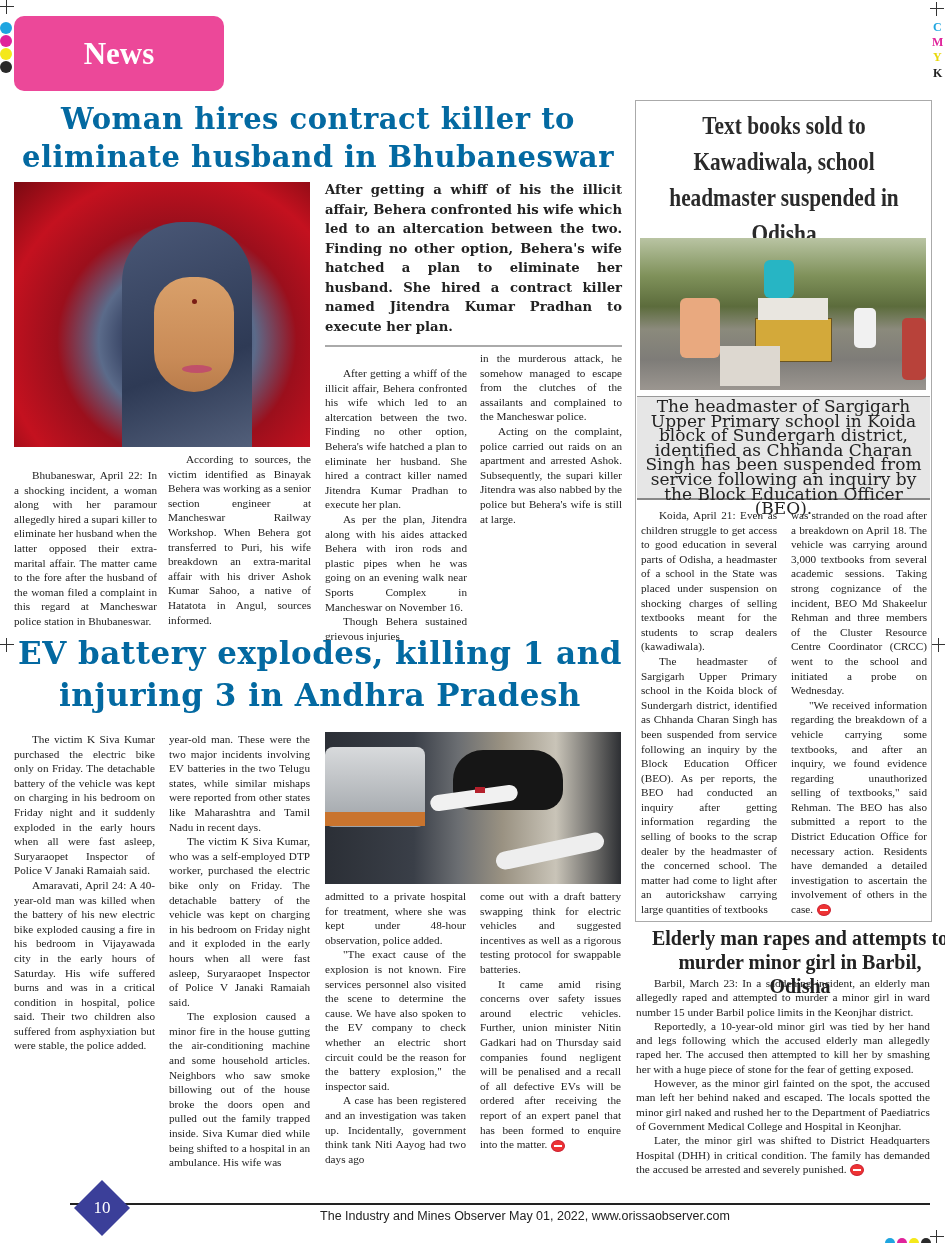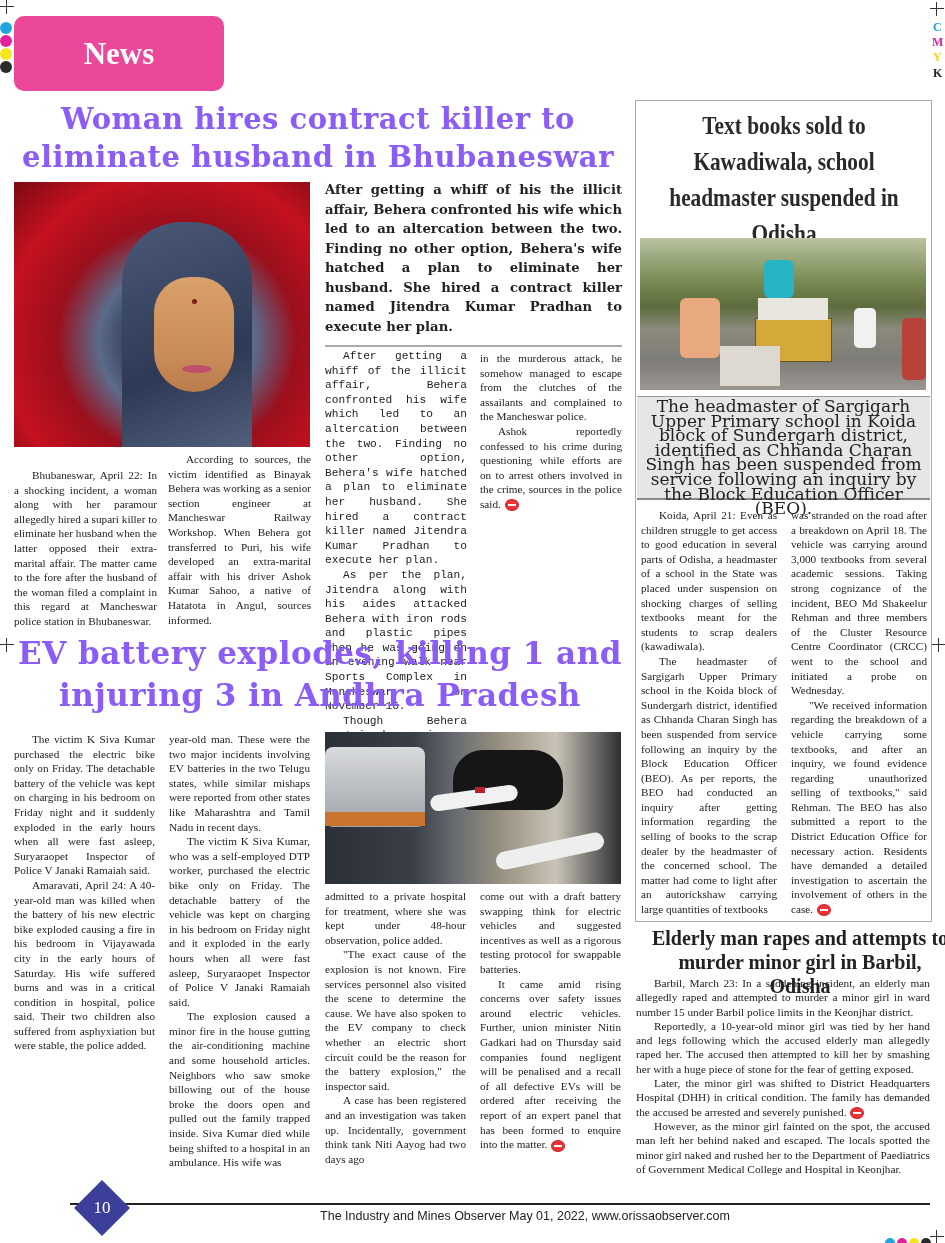--- a/index.html
+++ b/index.html
@@ -4,21 +4,21 @@
 <style>
   html,body{margin:0;padding:0;background:#fff;}
   body{width:945px;height:1243px;position:relative;overflow:hidden;font-family:"Liberation Serif",serif;color:#222;}
   .abs{position:absolute;}
   .reg{position:absolute;width:14px;height:14px;}
   .reg:before{content:"";position:absolute;left:6px;top:0;width:1px;height:14px;background:#333;}
   .reg:after{content:"";position:absolute;left:0;top:6px;width:14px;height:1px;background:#333;}
   .dot{position:absolute;width:12px;height:12px;border-radius:50%;}
   .cmyk-letter{position:absolute;font-family:"Liberation Serif",serif;font-weight:bold;font-size:12px;}
   .section-tab{left:14px;top:16px;width:210px;height:75px;background:#ec4899;border-radius:10px;color:#fff;font-weight:bold;font-size:31px;display:flex;align-items:center;justify-content:center;}
-  .headline{font-family:"DejaVu Serif",serif;font-weight:bold;color:#8b5cf6;text-align:center;letter-spacing:0.5px;}
+  .headline{font-family:"DejaVu Serif",serif;font-weight:bold;color:#0369a1;text-align:center;letter-spacing:0.5px;}
   .h1{left:12px;top:100px;width:612px;font-size:29px;line-height:38px;}
   .h2{left:10px;top:632px;width:620px;font-size:31px;line-height:42px;}
   .photo{position:absolute;overflow:hidden;}
   .col{position:absolute;font-size:11.2px;line-height:14.6px;text-align:justify;}
   .col p{margin:0;text-indent:18px;}
   .col p.noind{text-indent:0;}
   .lead{left:325px;top:180px;width:297px;font-family:"DejaVu Serif",serif;font-weight:bold;font-size:13.2px;line-height:19.5px;text-align:justify;color:#222;}
   .rule{position:absolute;background:#999;height:1px;}
   .rightbox{left:635px;top:100px;width:295px;height:820px;border:1px solid #aaa;}
   .rhead{left:638px;top:108px;width:292px;font-family:"Liberation Serif",serif;font-weight:bold;font-size:26px;line-height:36px;text-align:center;color:#2a2a2a;transform:scaleX(0.82);transform-origin:center top;}
@@ -59,30 +59,30 @@
   <div class="abs" style="left:168px;top:183px;width:30px;height:8px;border-radius:50%;background:#c0506a;"></div>
 </div>
 
 <div class="abs lead">After getting a whiff of his the illicit affair, Behera confronted his wife which led to an altercation between the two. Finding no other option, Behera's wife hatched a plan to eliminate her husband. She hired a contract killer named Jitendra Kumar Pradhan to execute her plan.</div>
 <div class="rule" style="left:325px;top:345px;width:297px;height:2px;background:#aaa;"></div>
 
 <div class="col" style="left:14px;top:452px;width:143px;margin-top:16px;">
   <p>Bhubaneswar, April 22: In a shocking incident, a woman along with her paramour allegedly hired a supari killer to eliminate her husband when the latter opposed their extra-marital affair. The matter came to the fore after the husband of the woman filed a complaint in this regard at Mancheswar police station in Bhubaneswar.</p>
 </div>
 <div class="col" style="left:168px;top:452px;width:143px;">
-  <p>According to sources, the victim identified as Binayak Behera was working as a senior section engineer at Mancheswar Railway Workshop. When Behera got transferred to Puri, his wife developed an extra-marital affair with his driver Ashok Kumar Sahoo, a native of Hatatota in Angul, sources informed.</p>
+  <p>According to sources, the victim identified as Binayak Behera was working as a senior section engineer at Mancheswar Railway Workshop. When Behera got transferred to Puri, his wife breakdown an extra-marital affair with his driver Ashok Kumar Sahoo, a native of Hatatota in Angul, sources informed.</p>
 </div>
-<div class="col" style="left:325px;top:349px;width:142px;font-family:Liberation Mono, monospace;">
+<div class="col" style="left:325px;top:366px;width:142px;">
   <p>After getting a whiff of the illicit affair, Behera confronted his wife which led to an altercation between the two. Finding no other option, Behera's wife hatched a plan to eliminate her husband. She hired a contract killer named Jitendra Kumar Pradhan to execute her plan.</p>
   <p>As per the plan, Jitendra along with his aides attacked Behera with iron rods and plastic pipes when he was going on an evening walk near Sports Complex in Mancheswar on November 16.</p>
   <p>Though Behera sustained grievous injuries</p>
 </div>
 <div class="col" style="left:480px;top:351px;width:142px;">
   <p class="noind">in the murderous attack, he somehow managed to escape from the clutches of the assailants and complained to the Mancheswar police.</p>
-  <p><span>Ashok reportedly confessed to his crime during questioning while efforts are on to arrest others involved in the crime, sources in the police said.</span><span class="end-icon"></span></p>
+  <p>Acting on the complaint, police carried out raids on an apartment and arrested Ashok. Subsequently, the supari killer Jitendra was also nabbed by the police but Behera's wife is still at large.</p>
 </div>
 
 <div class="abs headline h2">EV battery explodes, killing 1 and injuring 3 in Andhra Pradesh</div>
 
 <div class="col" style="left:14px;top:732px;width:141px;">
   <p>The victim K Siva Kumar purchased the electric bike only on Friday. The detachable battery of the vehicle was kept on charging in his bedroom on Friday night and it suddenly exploded in the early hours when all were fast asleep, Suryaraopet Inspector of Police V Janaki Ramaiah said.</p>
   <p>Amaravati, April 24: A 40-year-old man was killed when the battery of his new electric bike exploded causing a fire in his bedroom in Vijayawada city in the early hours of Saturday. His wife suffered burns and was in a critical condition in hospital, police said. Their two children also suffered from asphyxiation but were stable, the police added.</p>
 </div>
 <div class="col" style="left:169px;top:732px;width:141px;">
   <p class="noind">year-old man. These were the two major incidents involving EV batteries in the two Telugu states, while similar mishaps were reported from other states like Maharashtra and Tamil Nadu in recent days.</p>
@@ -130,22 +130,22 @@
 </div>
 <div class="col" style="left:791px;top:508px;width:136px;">
   <p class="noind">was stranded on the road after a breakdown on April 18. The vehicle was carrying around 3,000 textbooks from several academic sessions. Taking strong cognizance of the incident, BEO Md Shakeelur Rehman and three members of the Cluster Resource Centre Coordinator (CRCC) went to the school and initiated a probe on Wednesday.</p>
   <p><span>"We received information regarding the breakdown of a vehicle carrying some textbooks, and after an inquiry, we found evidence regarding unauthorized selling of textbooks," said Rehman. The BEO has also submitted a report to the District Education Office for necessary action. Residents have demanded a detailed investigation to ascertain the involvement of others in the case.</span><span class="end-icon"></span></p>
 </div>
 
 <div class="abs h3">Elderly man rapes and attempts to murder minor girl in Barbil, Odisha</div>
 <div class="col" style="left:636px;top:976px;width:294px;font-size:11.3px;line-height:14.3px;">
   <p>Barbil, March 23: In a saddening incident, an elderly man allegedly raped and attempted to murder a minor girl in ward number 15 under Barbil police limits in the Keonjhar district.</p>
   <p>Reportedly, a 10-year-old minor girl was tied by her hand and legs following which the accused elderly man allegedly raped her. The accused then attempted to kill her by smashing her with a huge piece of stone for the fear of getting exposed.</p>
+  <p>However, as the minor girl fainted on the spot, the accused man left her behind naked and escaped. The locals spotted the minor girl naked and rushed her to the Department of Paediatrics of Government Medical College and Hospital in Keonjhar.</p>
   <p><span>Later, the minor girl was shifted to District Headquarters Hospital (DHH) in critical condition. The family has demanded the accused be arrested and severely punished.</span><span class="end-icon"></span></p>
-  <p>However, as the minor girl fainted on the spot, the accused man left her behind naked and escaped. The locals spotted the minor girl naked and rushed her to the Department of Paediatrics of Government Medical College and Hospital in Keonjhar.</p>
 </div>
 
 <div class="abs footer-line"></div>
 <svg class="abs page-diamond" viewBox="0 0 56 56">
   <polygon points="28,0 56,28 28,56 0,28" fill="#3b3f99"></polygon>
 </svg>
 <div class="abs page-num">10</div>
 <div class="abs footer-text">The Industry and Mines Observer May 01, 2022, www.orissaobserver.com</div>
 
 <div class="dot" style="left:885px;top:1238px;width:10px;height:10px;background:#1fa5e0;"></div>

